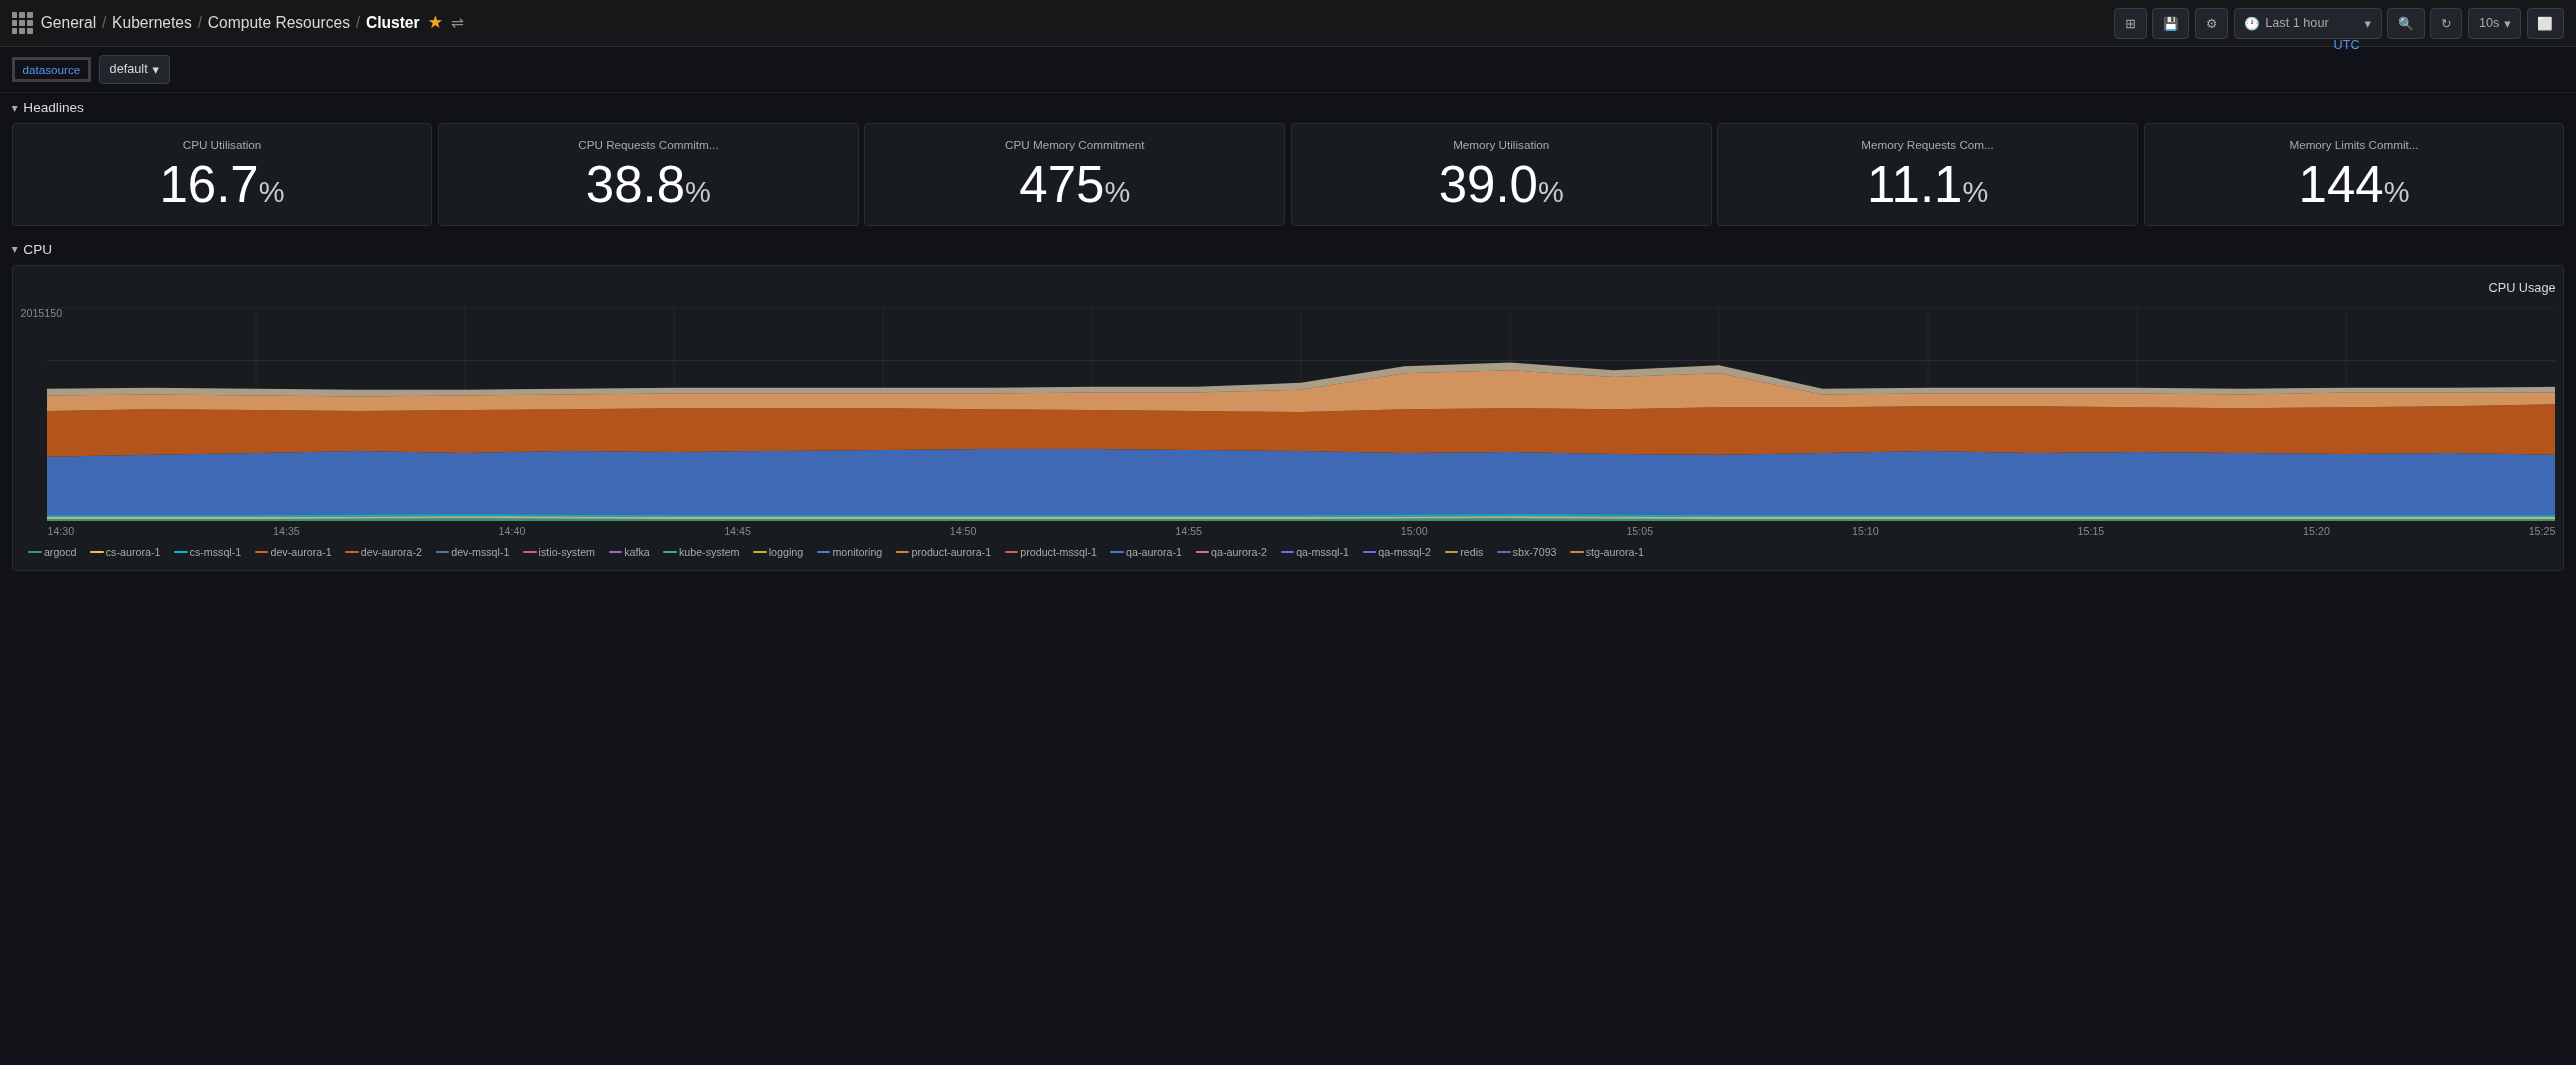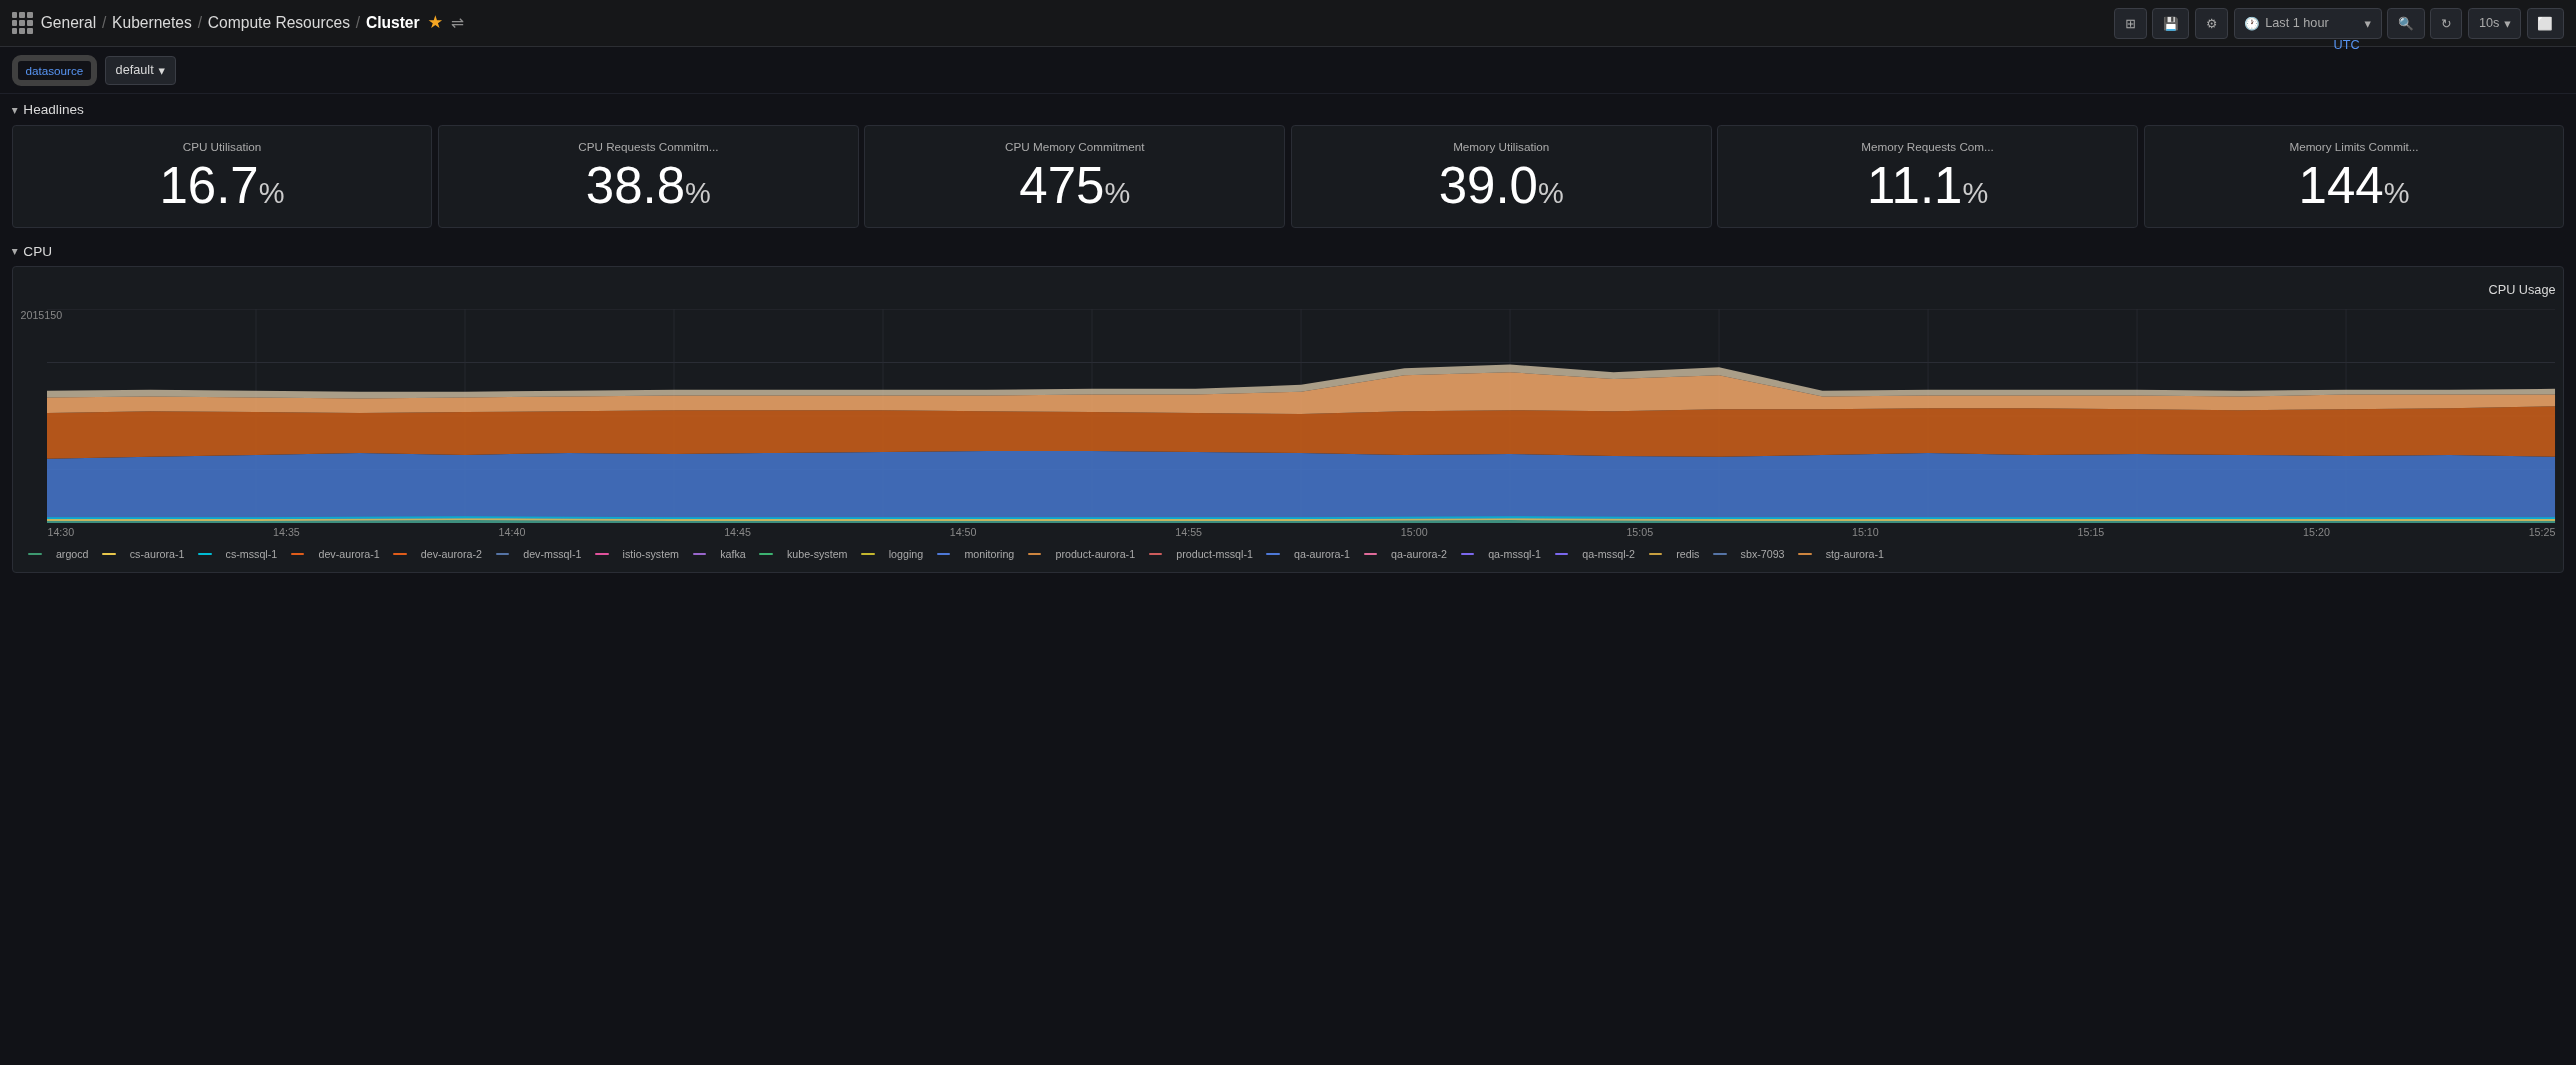--- a/index.html
+++ b/index.html
@@ -85,23 +85,23 @@
     .toolbar {
       display: flex;
       align-items: center;
       gap: 7.8px;
       padding: 7.8px 11.7px;
       background: #111217;
       border-bottom: 1px solid #1e2029;
     }
     .datasource-tag {
       background: transparent;
-      border: 6px solid #404040;
+      border: 3px solid #404040;
       color: #5794f2;
-      border-radius: 9px;
+      border-radius: 0;
       padding: 2.9px 7.8px;
       font-size: 11.7px;
       cursor: pointer;
     }
     .select-btn {
       background: #22252b;
       border: 1px solid #3a3d45;
       border-radius: 3.9px;
       color: #d9d9d9;
       padding: 3.9px 9.7px;
@@ -211,21 +211,21 @@
       display: flex;
       flex-wrap: wrap;
       gap: 3.9px 13.6px;
       padding: 9.7px 7.8px 3.9px;
       font-size: 10.7px;
       color: #aaa;
     }
     .legend-item {
       display: flex;
       align-items: center;
-      gap: 14px;
+      gap: 2px;
       cursor: pointer;
     }
     .legend-color {
       width: 13.6px;
       height: 2.9px;
       border-radius: 1.9px;
     }
   </style>
 </head>
 <body>

